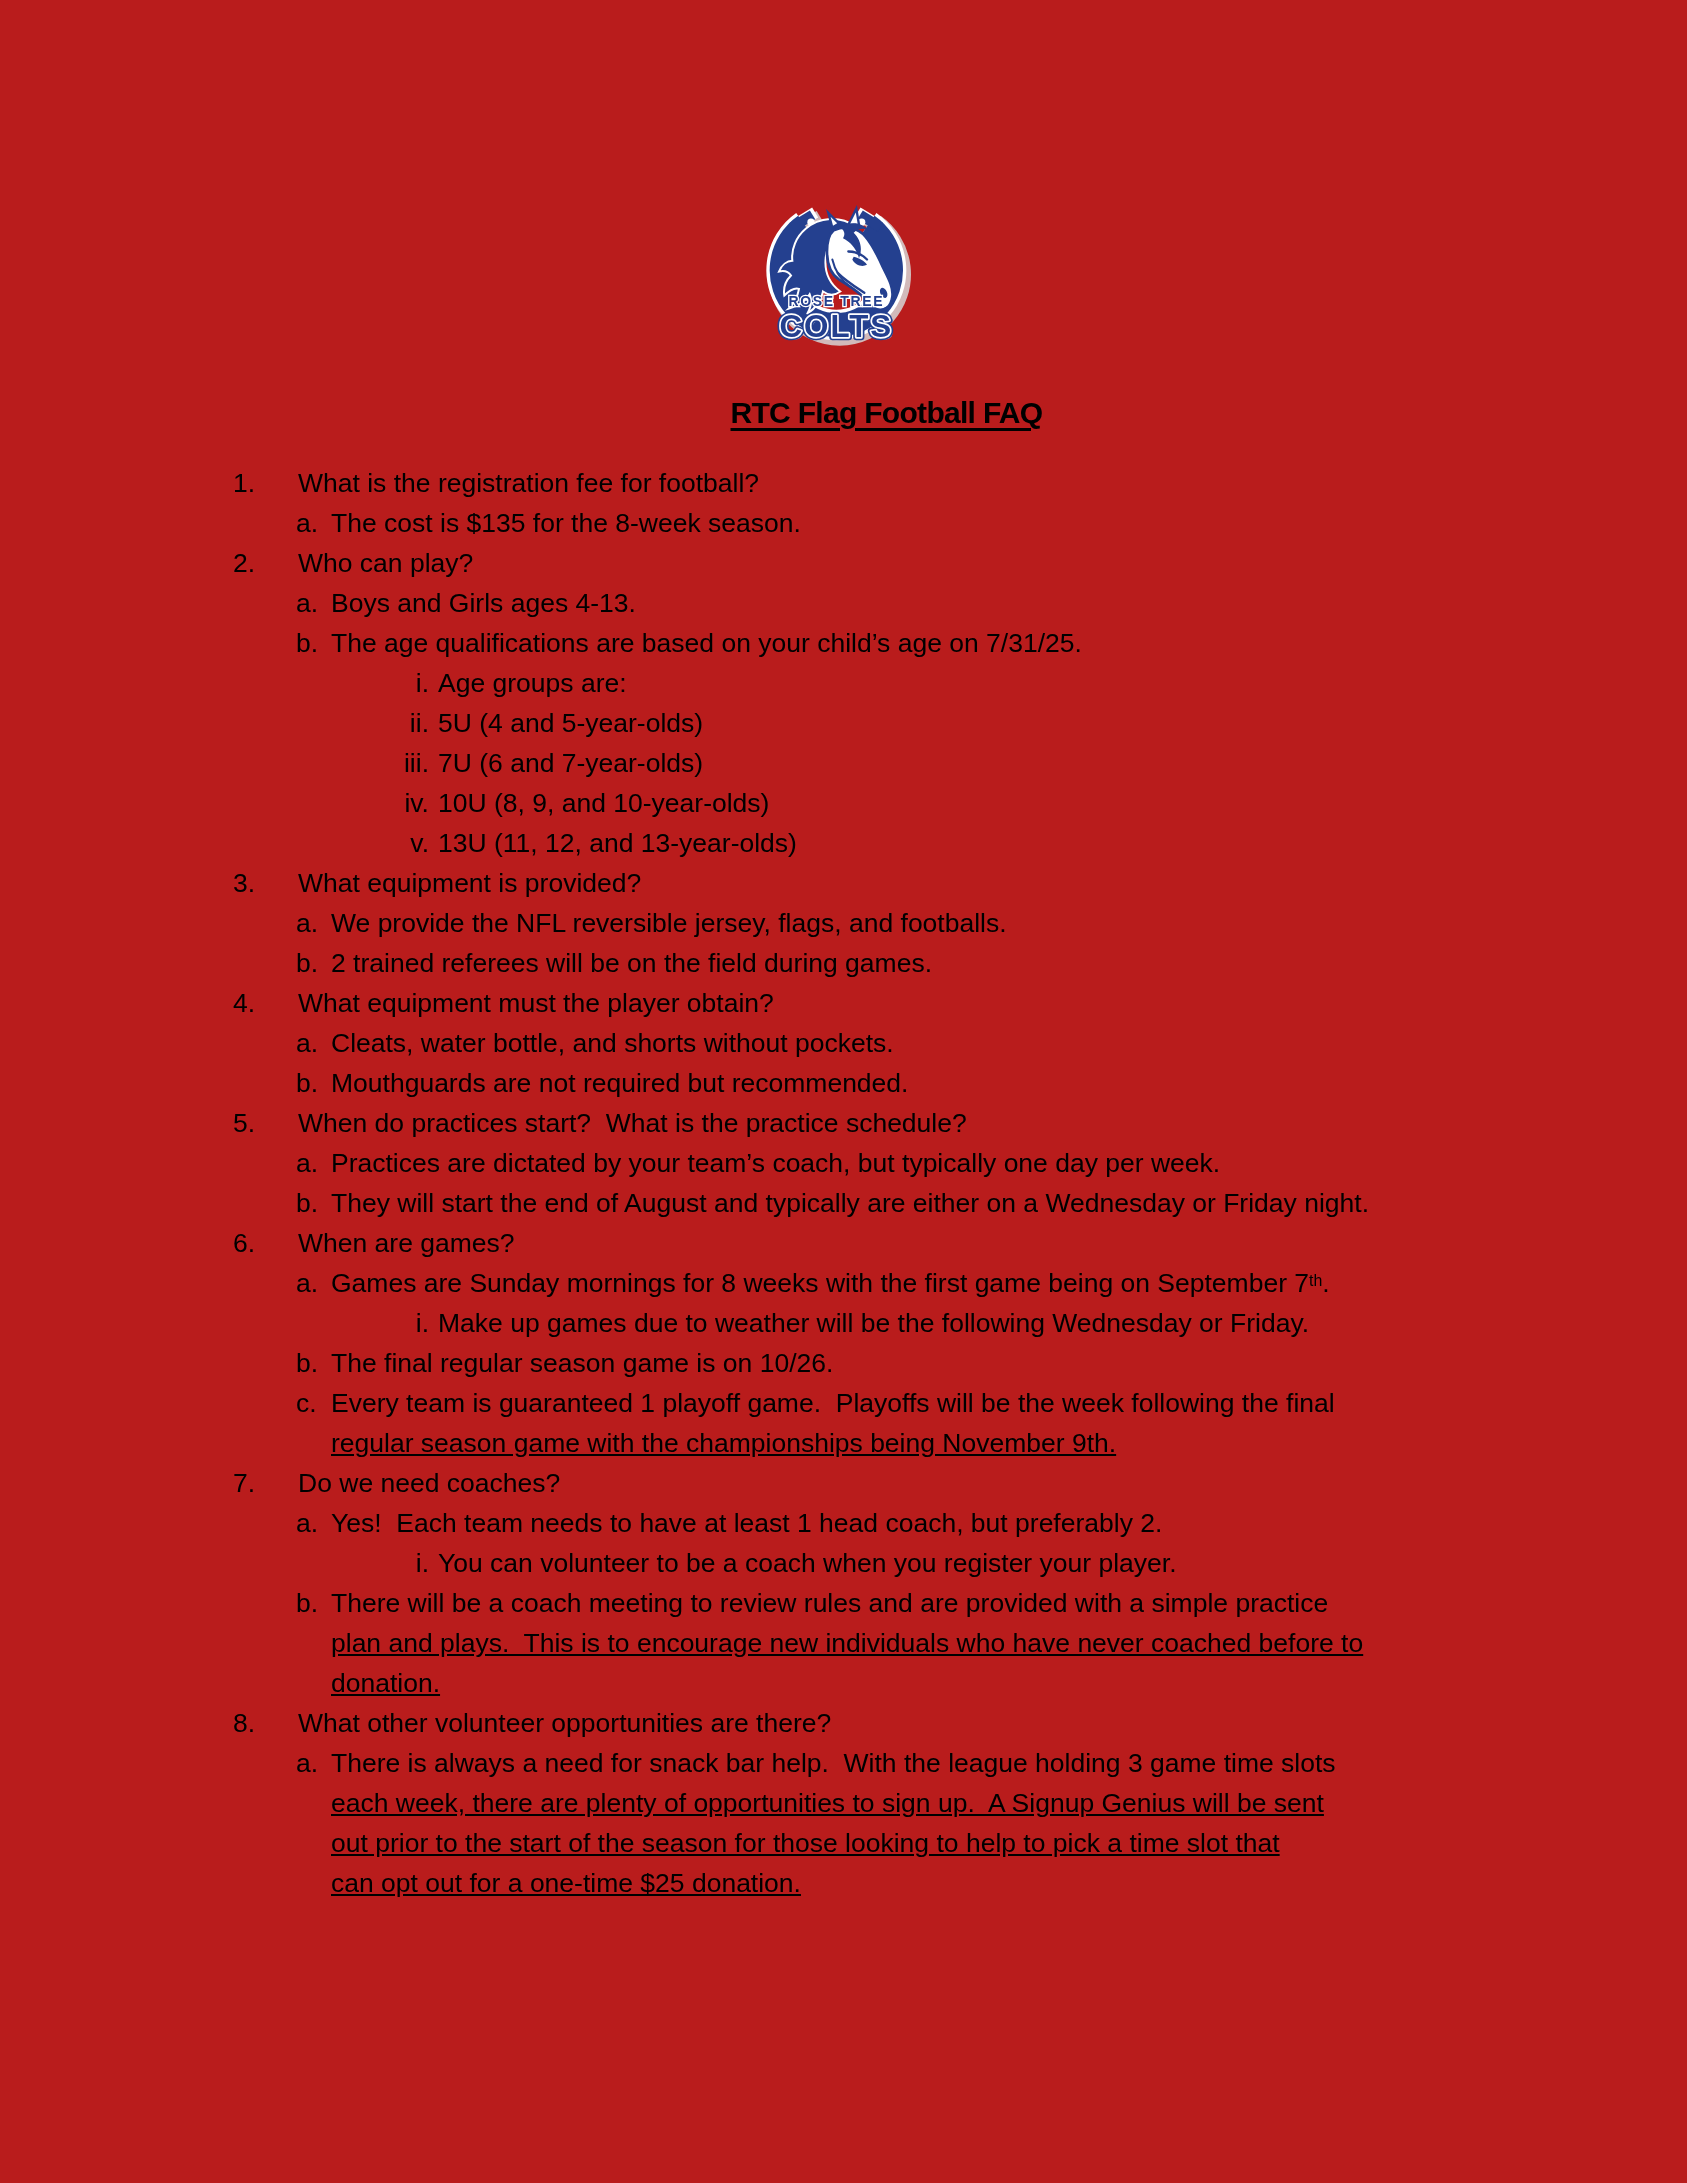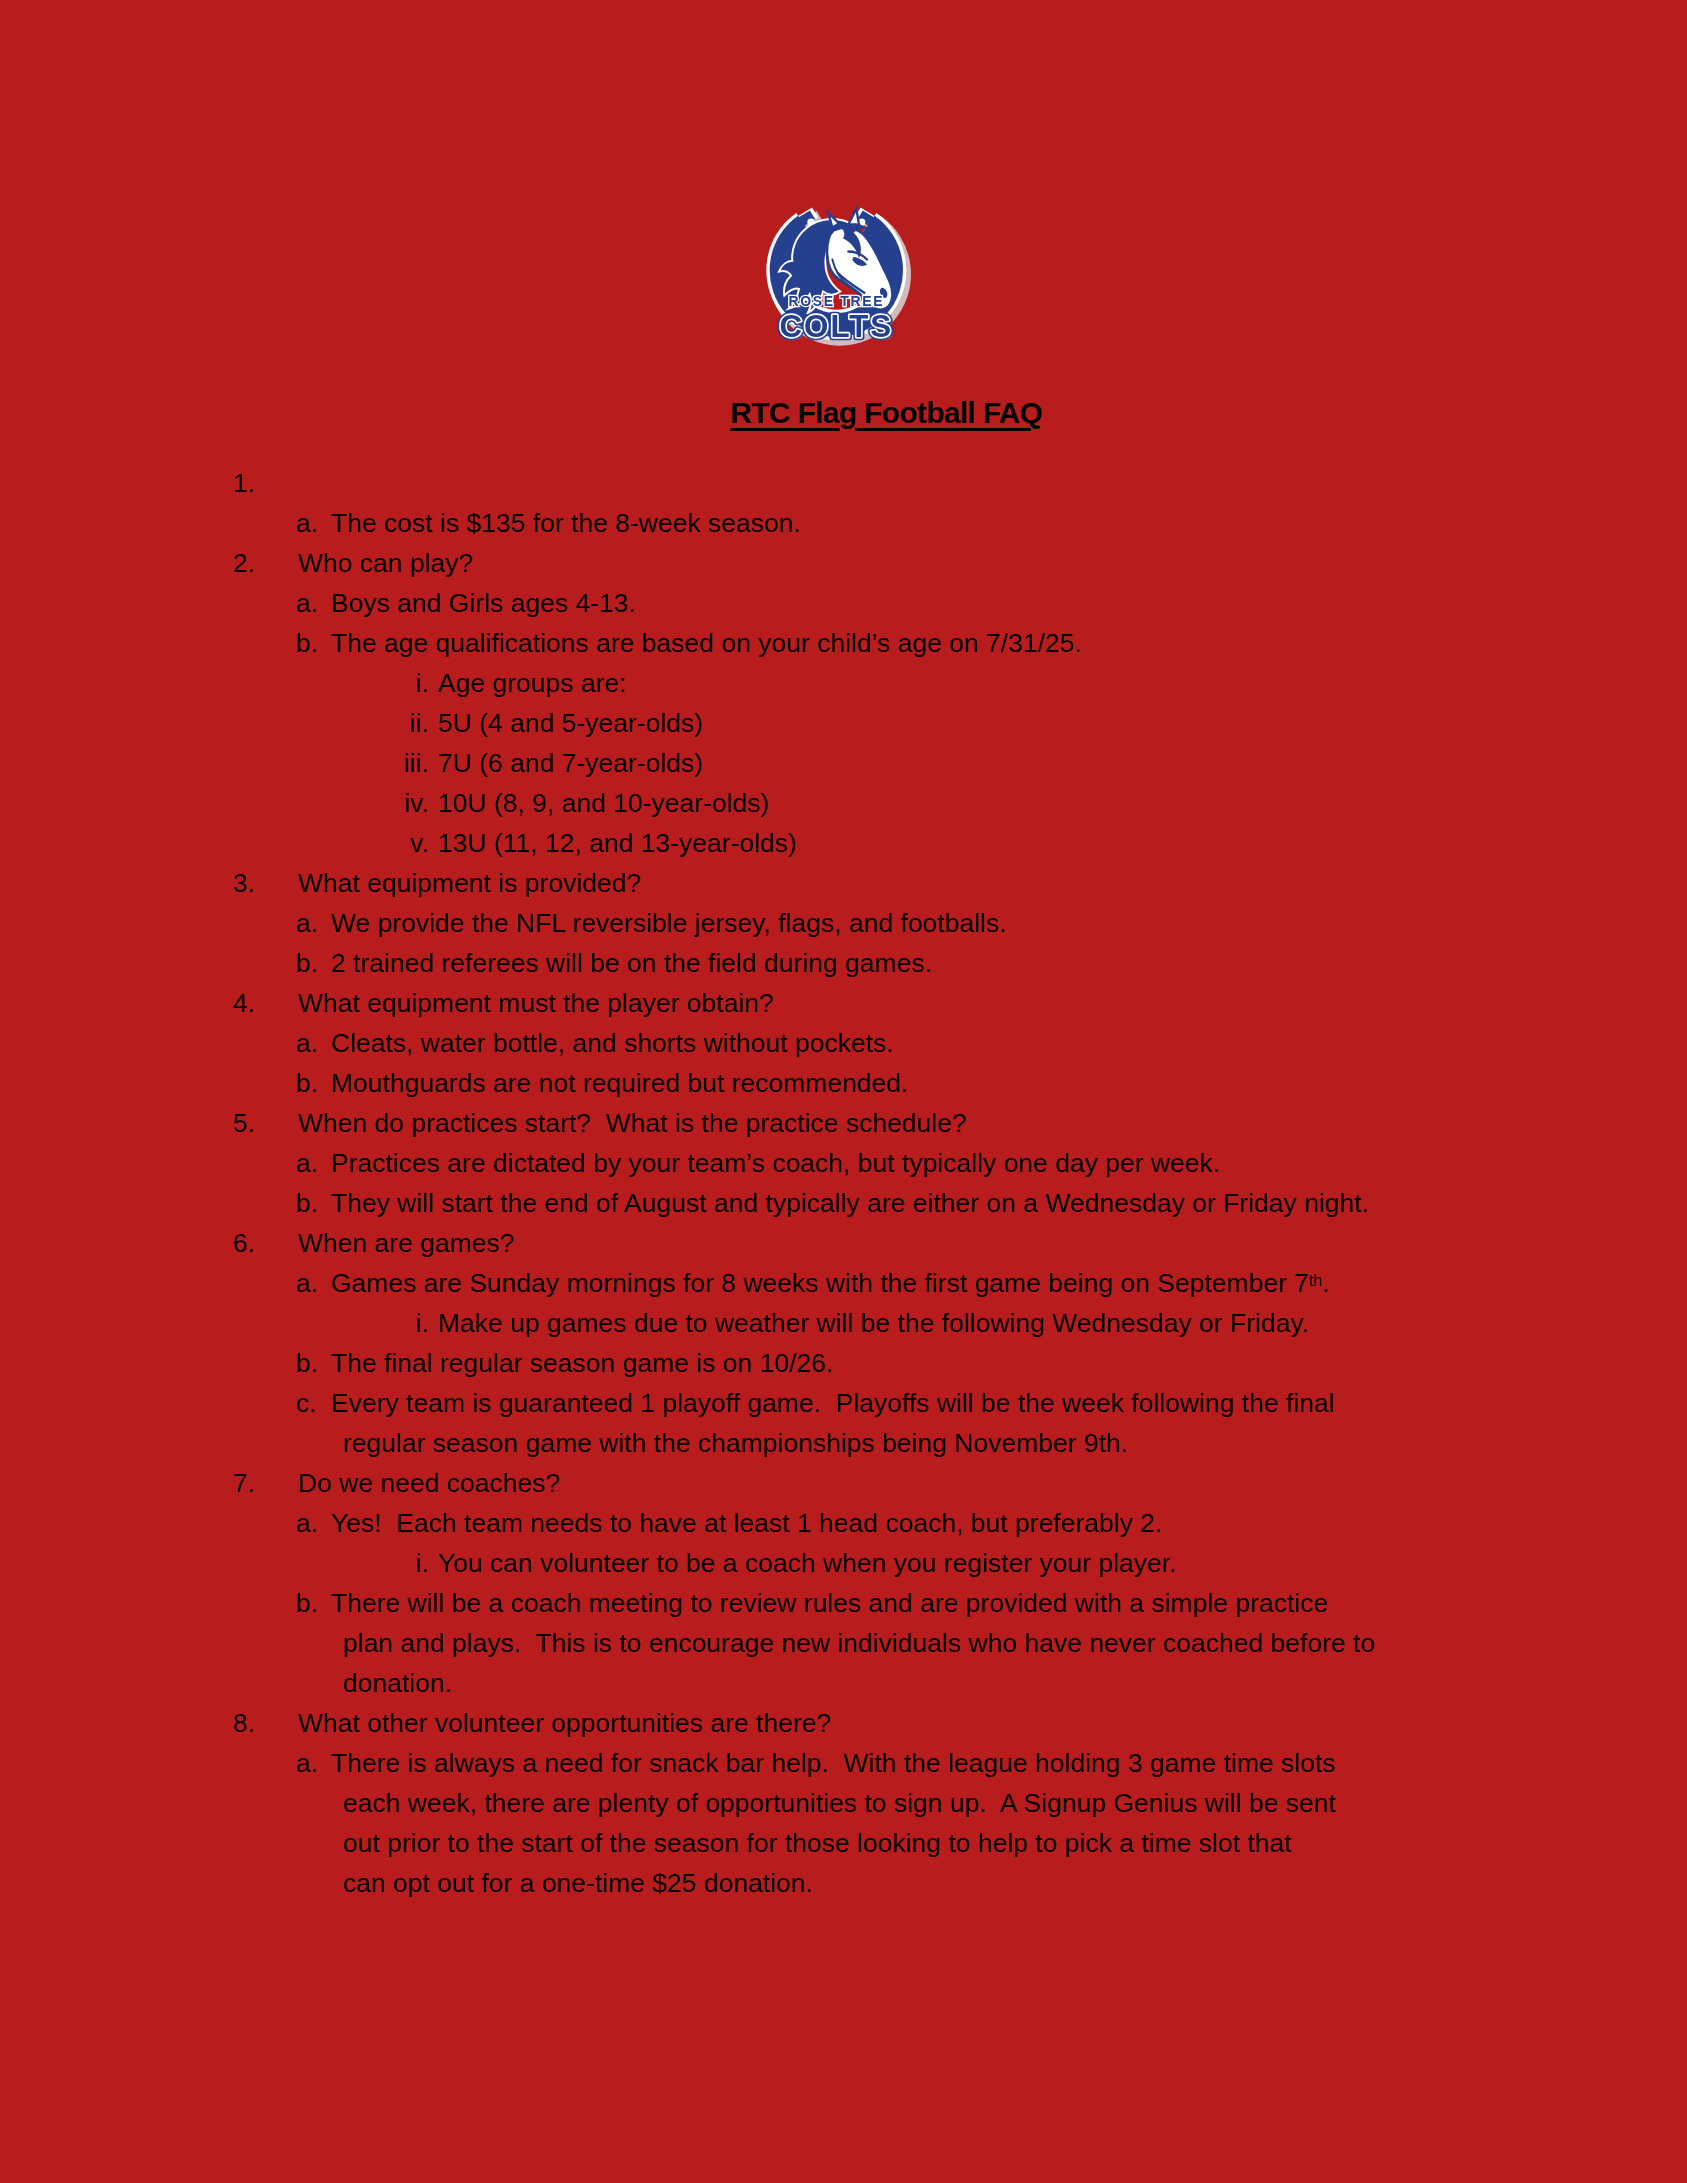--- a/index.html
+++ b/index.html
@@ -14,21 +14,21 @@
     text-align:center;font-size:30px;line-height:34px;font-weight:bold;letter-spacing:-0.7px;
     text-decoration:underline;text-decoration-thickness:3.3px;text-underline-offset:4.6px;padding-left:43px;
   }
   .faq{position:absolute;top:463px;left:0;width:1687px;font-size:26.5px;line-height:40px;}
   .line{position:relative;height:40px;}
   .marker,.text{position:absolute;top:0;white-space:pre;}
   .lv1 .marker{left:233px;}
   .lv1 .text{left:298px;}
   .lv2 .marker{left:296px;}
   .lv2 .text{left:331px;}
-  .lv2c .text{left:343px;}
+  .lv2c .text{left:331px;text-decoration:underline;}
   .lv3 .marker{left:344px;width:85px;text-align:right;}
   .lv3 .text{left:438px;}
   .text sup{font-size:60%;position:relative;top:-0.38em;vertical-align:baseline;}
 </style>
 </head>
 <body>
 
 <div class="page">
 
   <svg class="logo" viewBox="0 0 252 258" xmlns="http://www.w3.org/2000/svg">
@@ -71,20 +71,21 @@
     <text x="125" y="215" text-anchor="middle" font-family="Liberation Sans, sans-serif" font-size="47" font-weight="bold" letter-spacing="3" fill="#b9c2da" stroke="#b9c2da" stroke-width="2">COLTS</text>
     <text x="122" y="212" text-anchor="middle" font-family="Liberation Sans, sans-serif" font-size="47" font-weight="bold" letter-spacing="3" fill="none" stroke="#24408f" stroke-width="10" paint-order="stroke" stroke-linejoin="round">COLTS</text>
     <text x="122" y="212" text-anchor="middle" font-family="Liberation Sans, sans-serif" font-size="47" font-weight="bold" letter-spacing="3" fill="#24408f" stroke="#ffffff" stroke-width="5" paint-order="stroke" stroke-linejoin="round">COLTS</text>
   </svg>
 
   <h1 class="title">RTC Flag Football FAQ</h1>
 
   <div class="faq" id="faq-list">
       <div class="line lv1">
         <span class="marker">1.</span>
+        <span class="text">What is the registration fee for football?</span>
       </div>
       <div class="line lv2">
         <span class="marker">a.</span>
         <span class="text">The cost is $135 for the 8-week season.</span>
       </div>
       <div class="line lv1">
         <span class="marker">2.</span>
         <span class="text">Who can play?</span>
       </div>
       <div class="line lv2">

